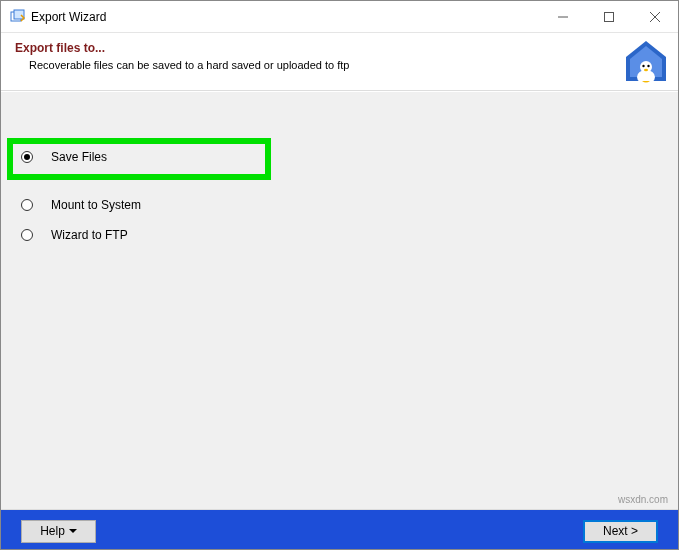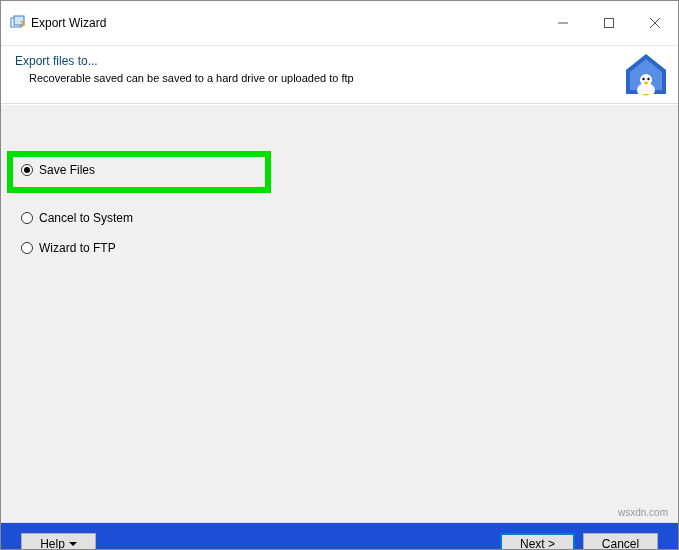--- a/index.html
+++ b/index.html
@@ -7,21 +7,21 @@
       margin: 0;
       font-family: "Segoe UI", Tahoma, sans-serif;
       font-size: 12px;
       background: #fff;
       width: 679px;
       height: 550px;
       overflow: hidden;
       border: 1px solid #888;
     }
     .titlebar {
-      height: 45px;
+      height: 32px;
       display: flex;
       align-items: center;
       background: #fff;
       border-bottom: 1px solid #e5e5e5;
     }
     .titlebar .app-icon {
       width: 16px;
       height: 16px;
       margin: 0 6px 0 8px;
       display: inline-flex;
@@ -44,23 +44,23 @@
     }
     .win-btn svg { width: 10px; height: 10px; }
     .header-panel {
       background: #fff;
       padding: 8px 14px 12px 14px;
       border-bottom: 1px solid #ddd;
       position: relative;
       height: 58px;
     }
     .header-title {
-      font-weight: normal;
-      font-size: 12px;
-      color: #0c4a6e;
+      font-weight: bold;
+      font-size: 12px;
+      color: #7f1d1d;
     }
     .header-sub {
       font-size: 11px;
       color: #000;
       margin-left: 14px;
       margin-top: 4px;
     }
     .header-logo {
       position: absolute;
       right: 6px;
@@ -82,21 +82,21 @@
       height: 42px;
       border: 6px solid #00e000;
       background: transparent;
       pointer-events: none;
     }
     .radio-row {
       position: absolute;
       left: 20px;
       display: flex;
       align-items: center;
-      gap: 6px;
+      gap: 18px;
     }
     .radio-row.r1 { top: 58px; }
     .radio-row.r2 { top: 106px; }
     .radio-row.r3 { top: 136px; }
     .radio-outer {
       width: 12px;
       height: 12px;
       border: 1px solid #333;
       border-radius: 50%;
       display: inline-flex;
@@ -183,21 +183,21 @@
   <div class="win-btn">
     <svg viewBox="0 0 10 10">
         <line x1="0" y1="0" x2="10" y2="10" stroke="#555" stroke-width="1"></line>
         <line x1="10" y1="0" x2="0" y2="10" stroke="#555" stroke-width="1"></line>
       </svg>
   </div>
 </div>
 
 <div class="header-panel">
   <div class="header-title">Export files to...</div>
-  <div class="header-sub">Recoverable saved can be saved to a hard drive or uploaded to ftp</div>
+  <div class="header-sub">Recoverable files can be saved to a hard saved or uploaded to ftp</div>
   <div class="header-logo">
     <svg viewBox="0 0 52 52">
       <polygon points="6,20 26,4 46,20 46,44 6,44" fill="#2b66c8"></polygon>
       <polygon points="10,22 26,9 42,22 42,40 10,40" fill="#5a8ee6"></polygon>
       <ellipse cx="26" cy="40" rx="9" ry="7" fill="#fff"></ellipse>
       <circle cx="26" cy="30" r="6" fill="#fff"></circle>
       <circle cx="23.5" cy="29" r="1.2" fill="#000"></circle>
       <circle cx="28.5" cy="29" r="1.2" fill="#000"></circle>
       <ellipse cx="26" cy="33" rx="2" ry="1.3" fill="#f5b800"></ellipse>
       <path d="M22 44 Q26 47 30 44" fill="#f5b800"></path>
@@ -210,36 +210,33 @@
 
   <div class="radio-row r1">
     <span class="radio-outer">
         <span class="radio-inner"></span>
       </span>
     <span class="radio-label">Save Files</span>
   </div>
 
   <div class="radio-row r2">
     <span class="radio-outer"></span>
-    <span class="radio-label">Cancel to System</span>
+    <span class="radio-label">Mount to System</span>
   </div>
 
   <div class="radio-row r3">
     <span class="radio-outer"></span>
     <span class="radio-label">Wizard to FTP</span>
   </div>
 
   <div class="watermark">wsxdn.com</div>
 </div>
 
 <div class="footer">
   <div class="btn">
     <span>Help</span>
     <span class="dropdown-caret"></span>
   </div>
   <span class="spacer"></span>
   <div class="btn primary">
     <span>Next &gt;</span>
   </div>
-  <div class="btn">
-    <span>Cancel</span>
-  </div>
 </div>
 
 </body></html>

